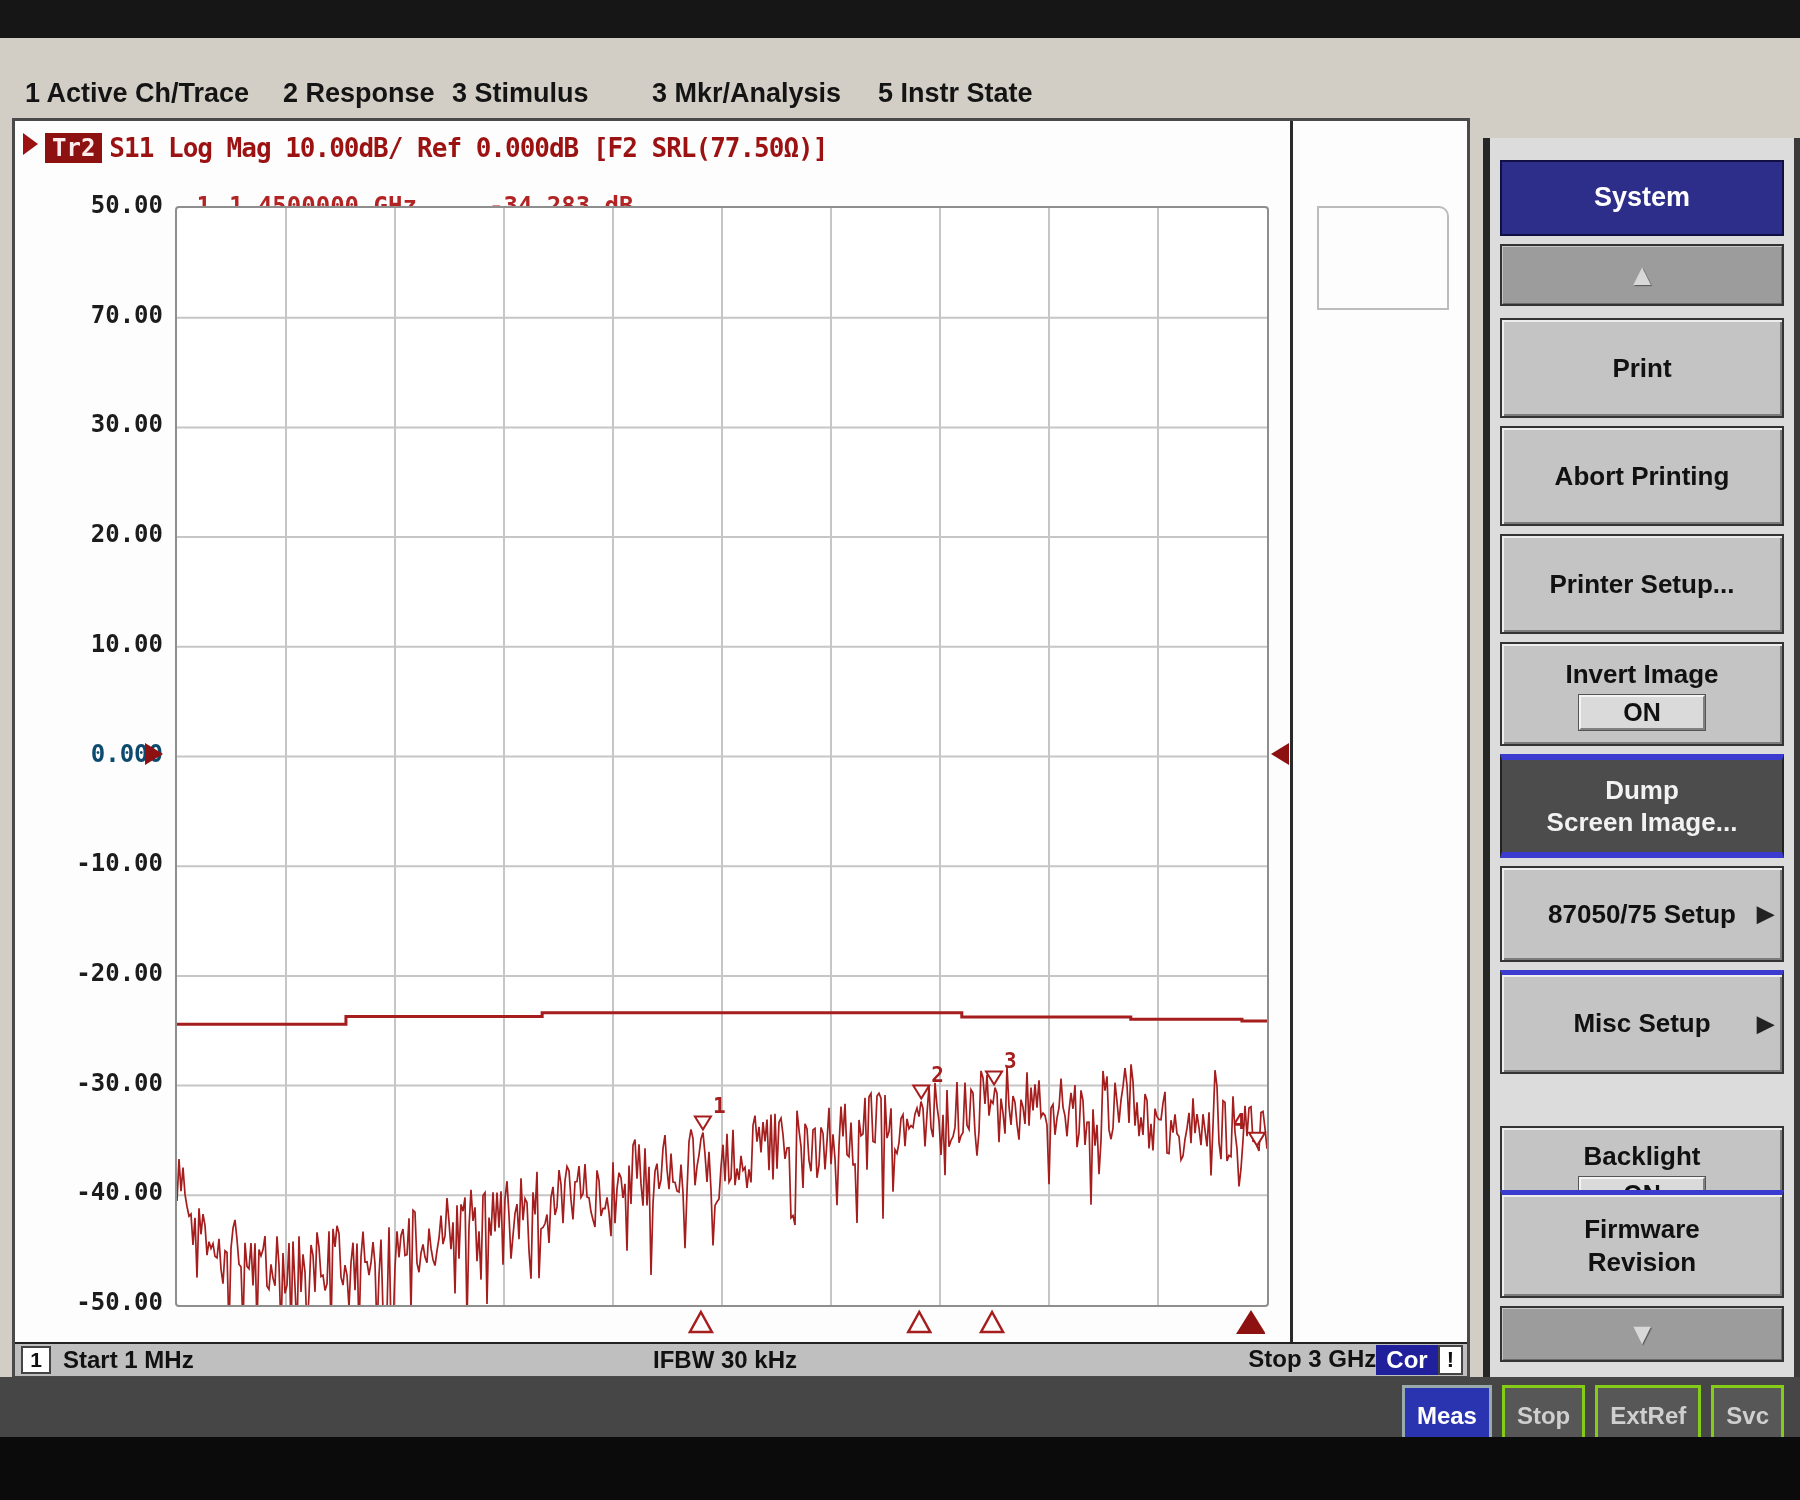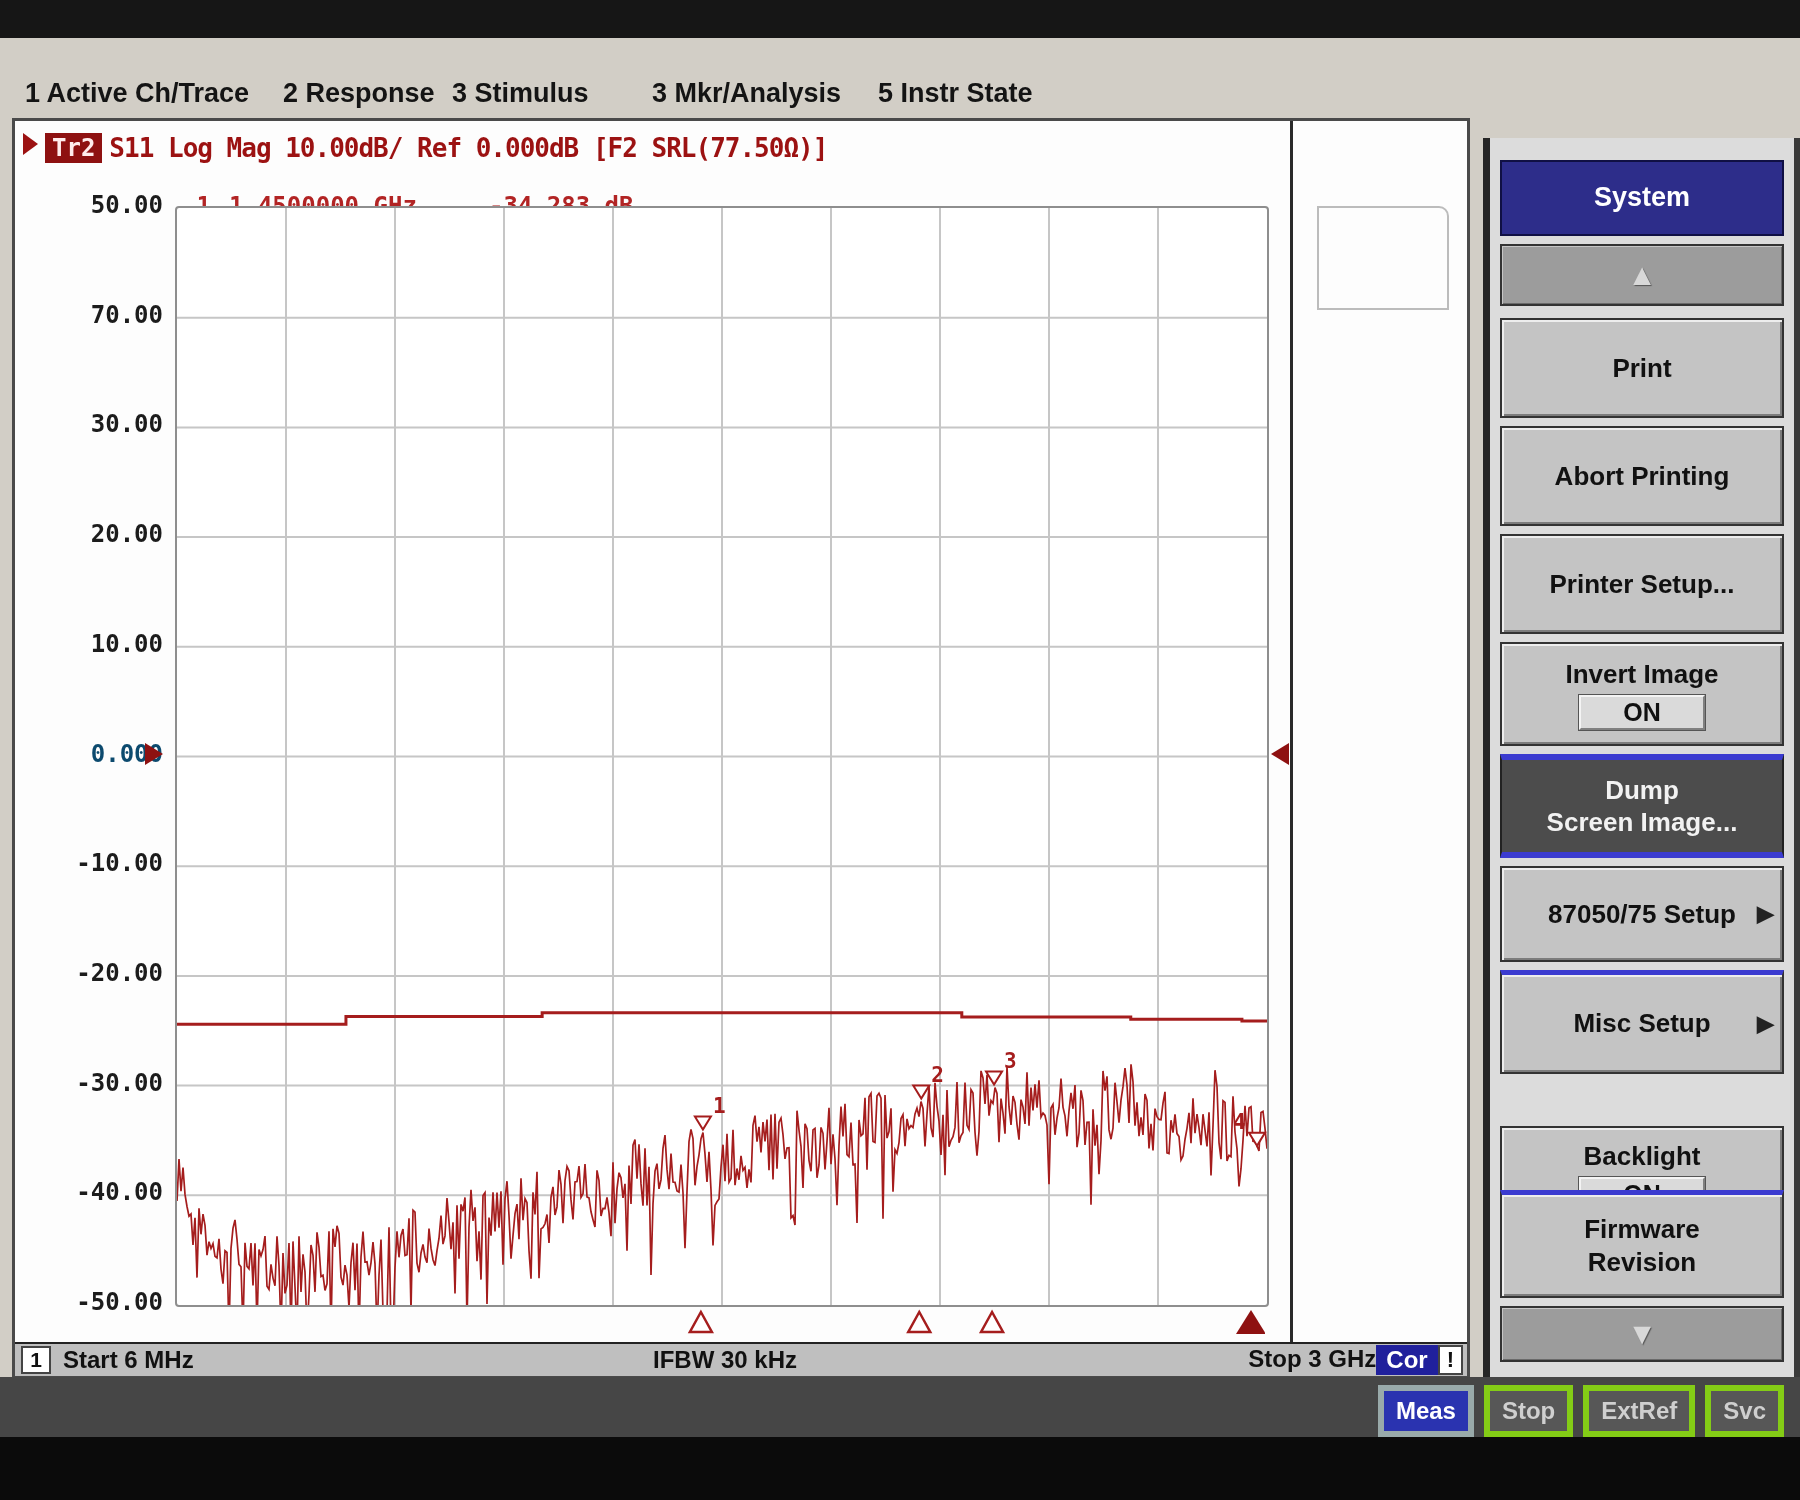--- a/index.html
+++ b/index.html
@@ -65,21 +65,21 @@
   .on-box{margin-top:5px;background:#dadada;border:2px solid;border-color:#f4f4f4 #808080 #808080 #f4f4f4;
     outline:1px solid #555;padding:0 42px;font-size:25px;}
   .sk-arrow{position:absolute;right:8px;top:50%;transform:translateY(-50%);color:#222;font-size:22px;}
   .k-sys{top:22px;height:76px;} .k-up{top:106px;height:62px;} .k-print{top:180px;height:100px;}
   .k-abort{top:288px;height:100px;} .k-psetup{top:396px;height:100px;} .k-invert{top:504px;height:104px;}
   .k-dump{top:616px;height:104px;} .k-87{top:728px;height:96px;} .k-misc{top:832px;height:104px;}
   .k-back{top:988px;height:100px;} .k-firm{top:1052px;height:108px;} .k-down{top:1168px;height:56px;}
 
   .bottom-band{position:absolute;left:0;top:1377px;width:1800px;height:60px;background:#464646;
     display:flex;justify-content:flex-end;align-items:flex-start;gap:10px;padding:8px 16px 0 0;box-sizing:border-box;}
-  .badge{font-size:24px;font-weight:bold;padding:6px 12px;border:6px solid #84cc16;background:#575757;color:#cfcfcf;}
+  .badge{font-size:24px;font-weight:bold;padding:14px 12px;border:3px solid #84cc16;background:#575757;color:#cfcfcf;}
   .badge.meas{background:#2a33b0;color:#fff;border-color:#9aa;}
   .bottom-black{position:absolute;left:0;top:1437px;width:1800px;height:63px;background:#0b0b0b;}
 </style>
 </head>
 <body>
 
 <div class="stage">
 
   <div class="top-black"></div>
 
@@ -179,21 +179,21 @@
       <svg id="axis-svg" width="1090" height="30" viewBox="0 0 1090 30">
           <polygon points="525.8931552587646,5 514.8931552587646,25 536.8931552587646,25" fill="#fff" stroke="#a51d1d" stroke-width="2.5"></polygon>
           <polygon points="744.2570951585976,5 733.2570951585976,25 755.2570951585976,25" fill="#fff" stroke="#a51d1d" stroke-width="2.5"></polygon>
           <polygon points="817.0450751252087,5 806.0450751252087,25 828.0450751252087,25" fill="#fff" stroke="#a51d1d" stroke-width="2.5"></polygon>
           <polygon points="1076,3 1061,27 1091,27" fill="#8e1111"></polygon>
         </svg>
     </div>
 
     <div class="status-bar">
       <span class="ch-box">1</span>
-      <span class="sb-start">Start 6 MHz</span>
+      <span class="sb-start">Start 1 MHz</span>
       <span class="sb-ifbw">IFBW 30 kHz</span>
       <span class="sb-right">
         <span>Stop 3 GHz</span>
         <span class="cor-badge">Cor</span>
         <span class="alert-box">!</span>
       </span>
     </div>
   </div>
 
   <div class="sidebar">

